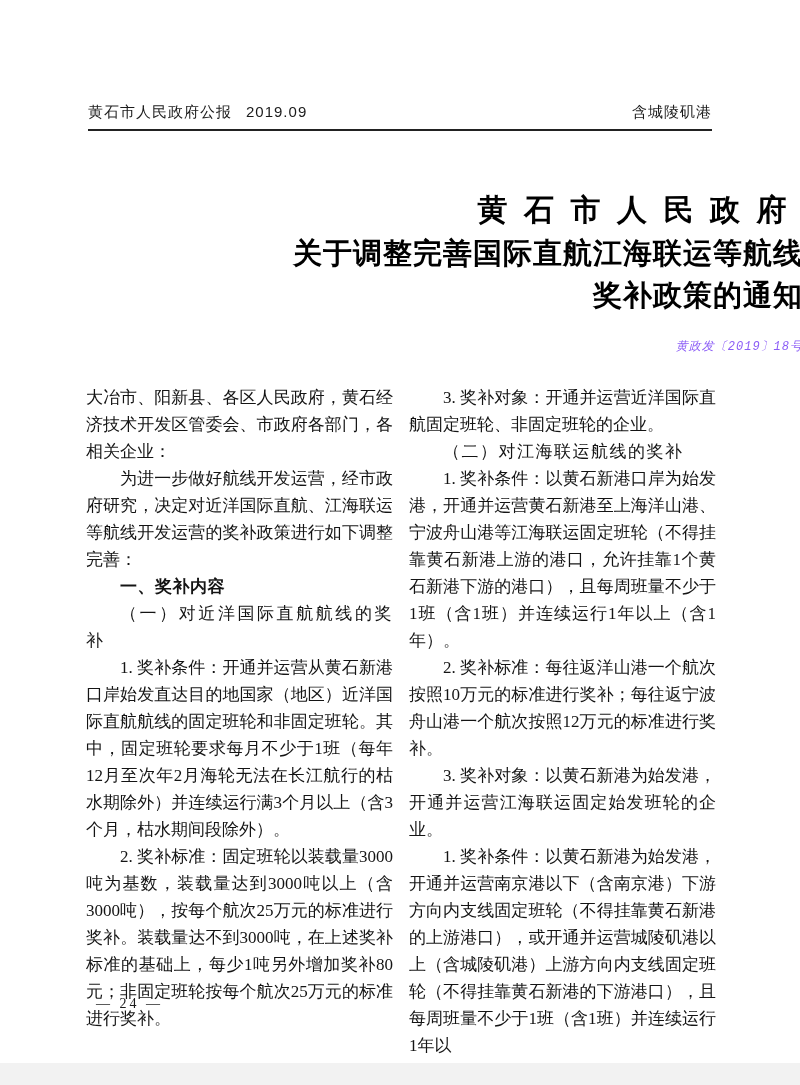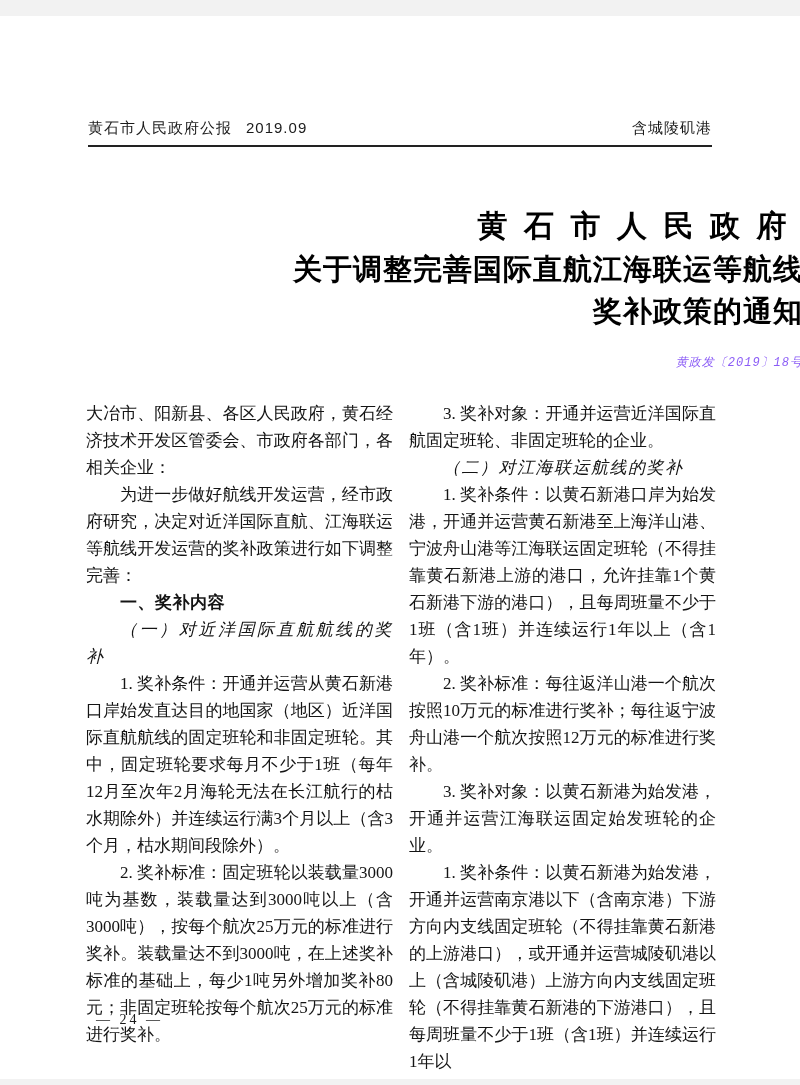--- a/index.html
+++ b/index.html
@@ -5,21 +5,21 @@
   * { margin: 0; padding: 0; box-sizing: border-box; }
   html, body { background: #f2f2f2; }
   .page {
     position: relative;
     width: 800px;
     height: 1063px;
     background: #ffffff;
     color: #111111;
     font-family: "Liberation Serif", serif;
     overflow: hidden;
-    margin: 16px auto;
+    margin: 0 auto;
   }
   
   .running-header {
     position: absolute;
     top: 103px;
     left: 88px;
     width: 624px;
     display: flex;
     justify-content: space-between;
     align-items: baseline;
@@ -87,21 +87,20 @@
   .column p { margin: 0; }
   .para-indent { text-indent: 2em; }
   .heading-bold {
     text-indent: 2em;
     font-family: "Liberation Sans", sans-serif;
     font-weight: bold;
     letter-spacing: 0.5px;
   }
   .heading-kaiti {
     text-indent: 2em;
-    font-style: italic;
     letter-spacing: 1.5px;
   }
   
   .page-number {
     position: absolute;
     top: 996px;
     left: 96px;
     font-size: 14px;
     letter-spacing: 3px;
     color: #1a1a1a;

